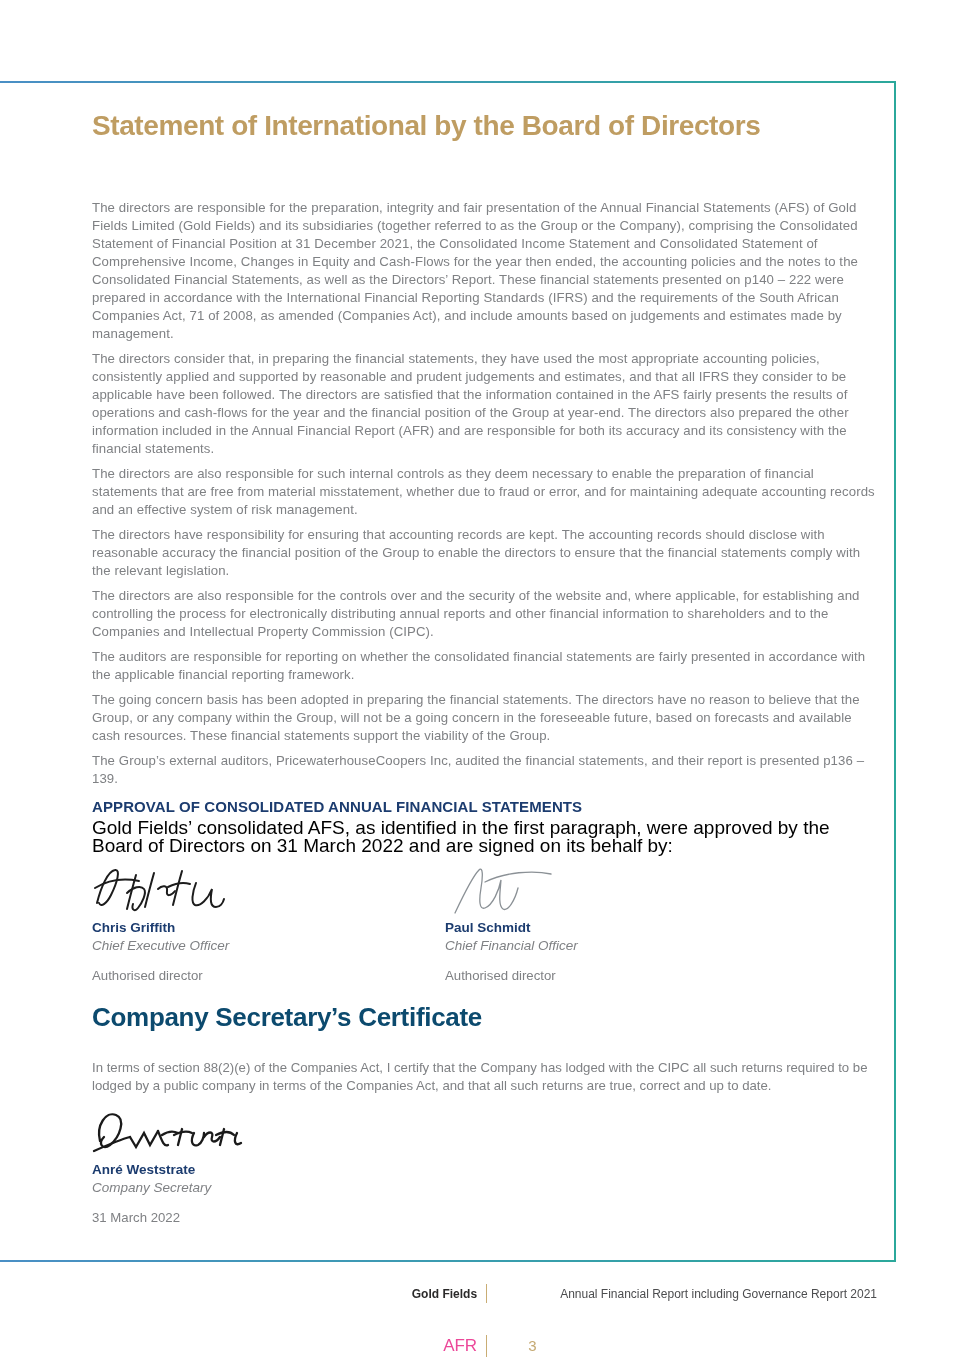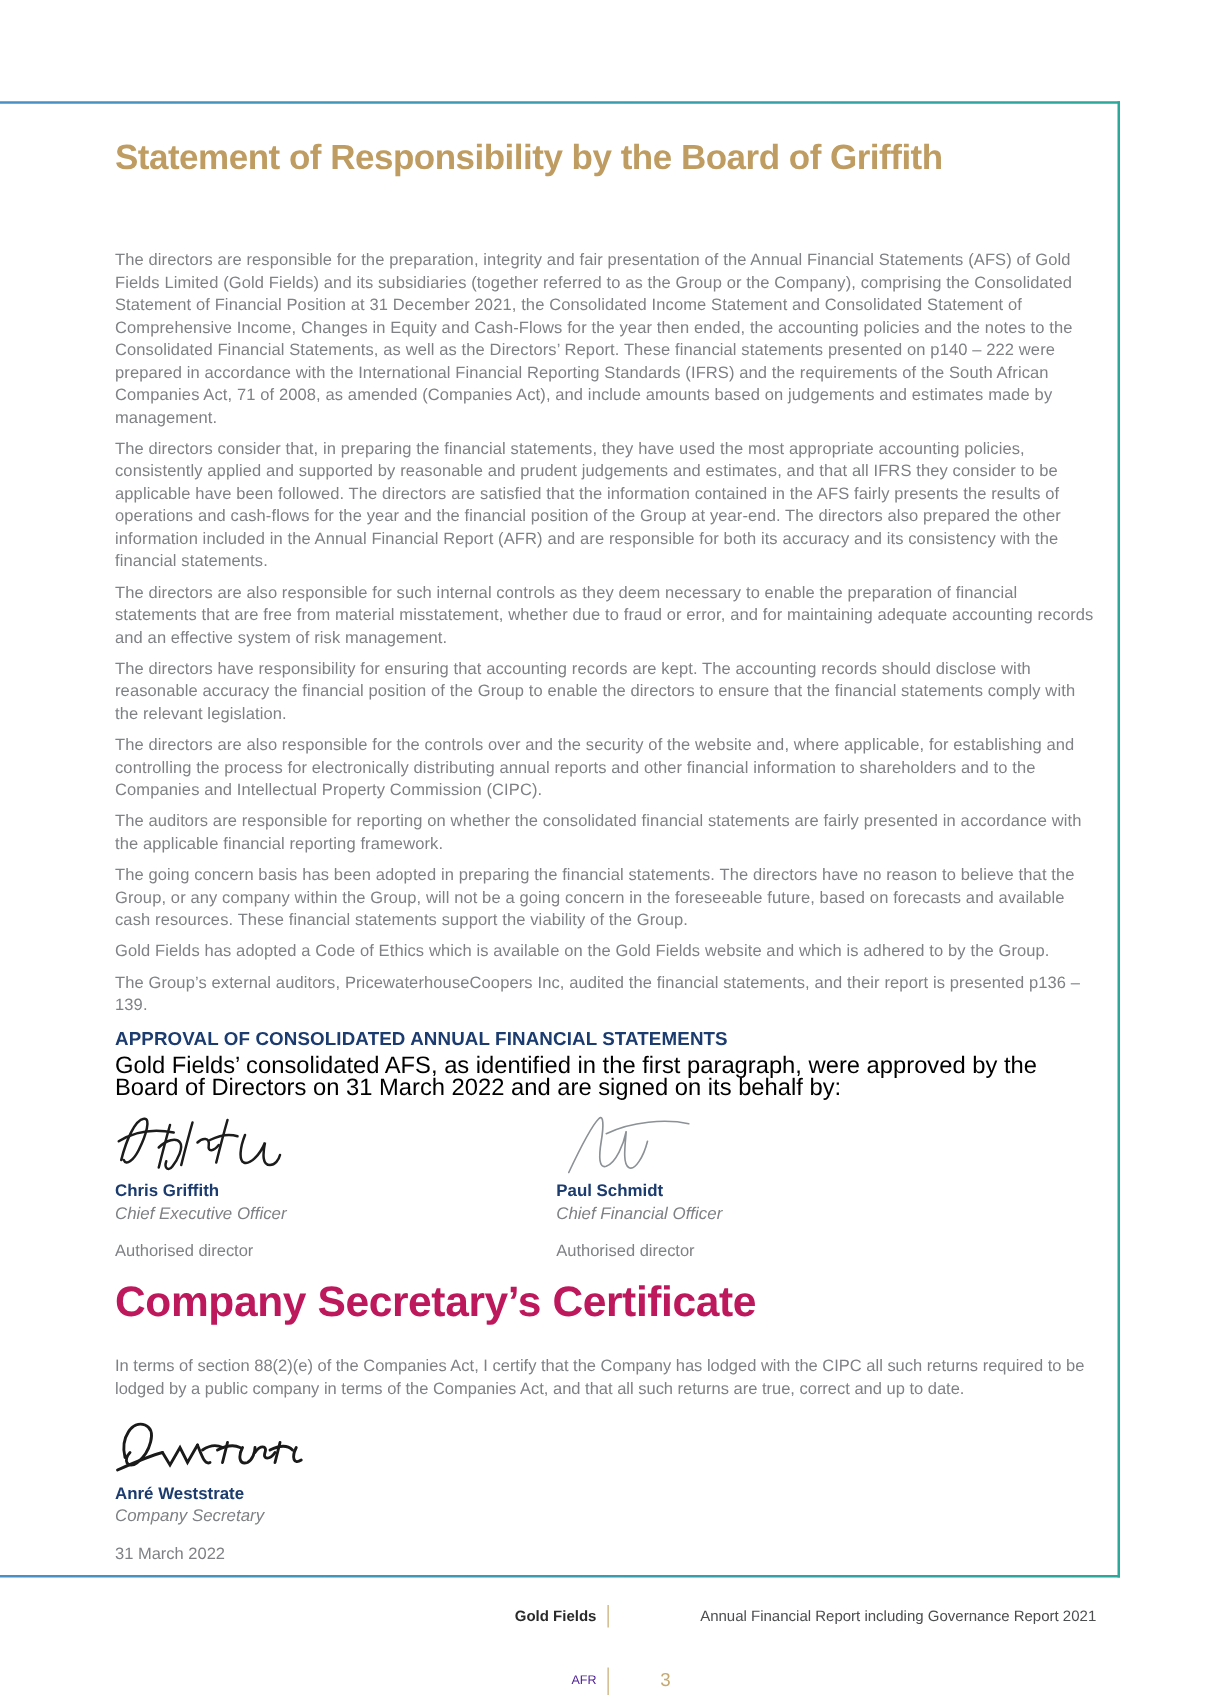--- a/index.html
+++ b/index.html
@@ -32,57 +32,56 @@
   .approval-body{margin:0;font-size:19px;line-height:18px;color:#000000;}
 
   .sig-row{display:flex;margin-top:8px;}
   .sig-block{width:353px;}
   .sig-scribble{height:52px;display:block;}
   .sig-name{font-size:13.5px;font-weight:bold;color:#1c3c6f;margin-top:4px;line-height:18px;}
   .sig-title{font-size:13.5px;font-style:italic;color:#7f8184;line-height:18px;}
   .sig-role{font-size:13.2px;color:#7f8184;margin-top:12px;line-height:18px;}
 
   h1.cert-title{
-    margin:16px 0 0 0;font-size:34px;line-height:33px;font-weight:bold;
-    color:#be185d;letter-spacing:-0.3px;white-space:nowrap;
+    margin:16px 0 0 0;font-size:26px;line-height:33px;font-weight:bold;
+    color:#0c4a6e;letter-spacing:-0.3px;white-space:nowrap;
   }
   .cert-body{margin:25px 0 0 0;font-size:13.2px;line-height:18px;color:#7f8184;}
   .cert-sig{margin-top:10px;}
   .cert-date{font-size:13.2px;color:#7f8184;margin-top:12px;line-height:18px;}
 
   .footer{position:absolute;top:1284px;right:88px;display:grid;grid-template-columns:auto auto;gap:32px;}
   .f-cell-left{
     text-align:right;padding-right:9px;border-right:1px solid #c9ad74;
   }
   .f-cell-right{padding-left:9px;}
   .f-brand{font-size:12px;font-weight:bold;color:#2b2a2a;line-height:17px;}
   .f-report{font-size:12px;color:#4c4d4f;line-height:17px;margin-left:32px;}
-  .f-afr{font-size:10px;color:#4c1d95;line-height:22px;}
+  .f-afr{font-size:17px;color:#ec4899;line-height:22px;}
   .f-num{font-size:15px;color:#c5a972;line-height:22px;}
 </style>
 </head>
 <body>
 
 <div class="border-top"></div>
 <div class="border-right"></div>
 <div class="border-bottom"></div>
 
 <div class="content">
 
-  <h1 class="page-title">Statement of Responsibility by the Board of Griffith</h1>
+  <h1 class="page-title">Statement of International by the Board of Directors</h1>
 
   <div class="body-copy">
     <p>The directors are responsible for the preparation, integrity and fair presentation of the Annual Financial Statements (AFS) of Gold Fields Limited (Gold Fields) and its subsidiaries (together referred to as the Group or the Company), comprising the Consolidated Statement of Financial Position at 31 December 2021, the Consolidated Income Statement and Consolidated Statement of Comprehensive Income, Changes in Equity and Cash-Flows for the year then ended, the accounting policies and the notes to the Consolidated Financial Statements, as well as the Directors’ Report. These financial statements presented on p140 – 222 were prepared in accordance with the International Financial Reporting Standards (IFRS) and the requirements of the South African Companies Act, 71 of 2008, as amended (Companies Act), and include amounts based on judgements and estimates made by management.</p>
     <p>The directors consider that, in preparing the financial statements, they have used the most appropriate accounting policies, consistently applied and supported by reasonable and prudent judgements and estimates, and that all IFRS they consider to be applicable have been followed. The directors are satisfied that the information contained in the AFS fairly presents the results of operations and cash-flows for the year and the financial position of the Group at year-end. The directors also prepared the other information included in the Annual Financial Report (AFR) and are responsible for both its accuracy and its consistency with the financial statements.</p>
     <p>The directors are also responsible for such internal controls as they deem necessary to enable the preparation of financial statements that are free from material misstatement, whether due to fraud or error, and for maintaining adequate accounting records and an effective system of risk management.</p>
     <p>The directors have responsibility for ensuring that accounting records are kept. The accounting records should disclose with reasonable accuracy the financial position of the Group to enable the directors to ensure that the financial statements comply with the relevant legislation.</p>
     <p>The directors are also responsible for the controls over and the security of the website and, where applicable, for establishing and controlling the process for electronically distributing annual reports and other financial information to shareholders and to the Companies and Intellectual Property Commission (CIPC).</p>
     <p>The auditors are responsible for reporting on whether the consolidated financial statements are fairly presented in accordance with the applicable financial reporting framework.</p>
     <p>The going concern basis has been adopted in preparing the financial statements. The directors have no reason to believe that the Group, or any company within the Group, will not be a going concern in the foreseeable future, based on forecasts and available cash resources. These financial statements support the viability of the Group.</p>
-    <p>Gold Fields has adopted a Code of Ethics which is available on the Gold Fields website and which is adhered to by the Group.</p>
     <p>The Group’s external auditors, PricewaterhouseCoopers Inc, audited the financial statements, and their report is presented p136 – 139.</p>
   </div>
 
   <h2 class="approval-heading">APPROVAL OF CONSOLIDATED ANNUAL FINANCIAL STATEMENTS</h2>
   <p class="approval-body">Gold Fields’ consolidated AFS, as identified in the first paragraph, were approved by the Board of Directors on 31 March 2022 and are signed on its behalf by:</p>
 
   <div class="sig-row">
 
     <div class="sig-block">
       <svg class="sig-scribble" viewBox="0 0 135 52" width="135" height="52" fill="none" stroke="#1c1c1c" stroke-width="2" stroke-linecap="round">

